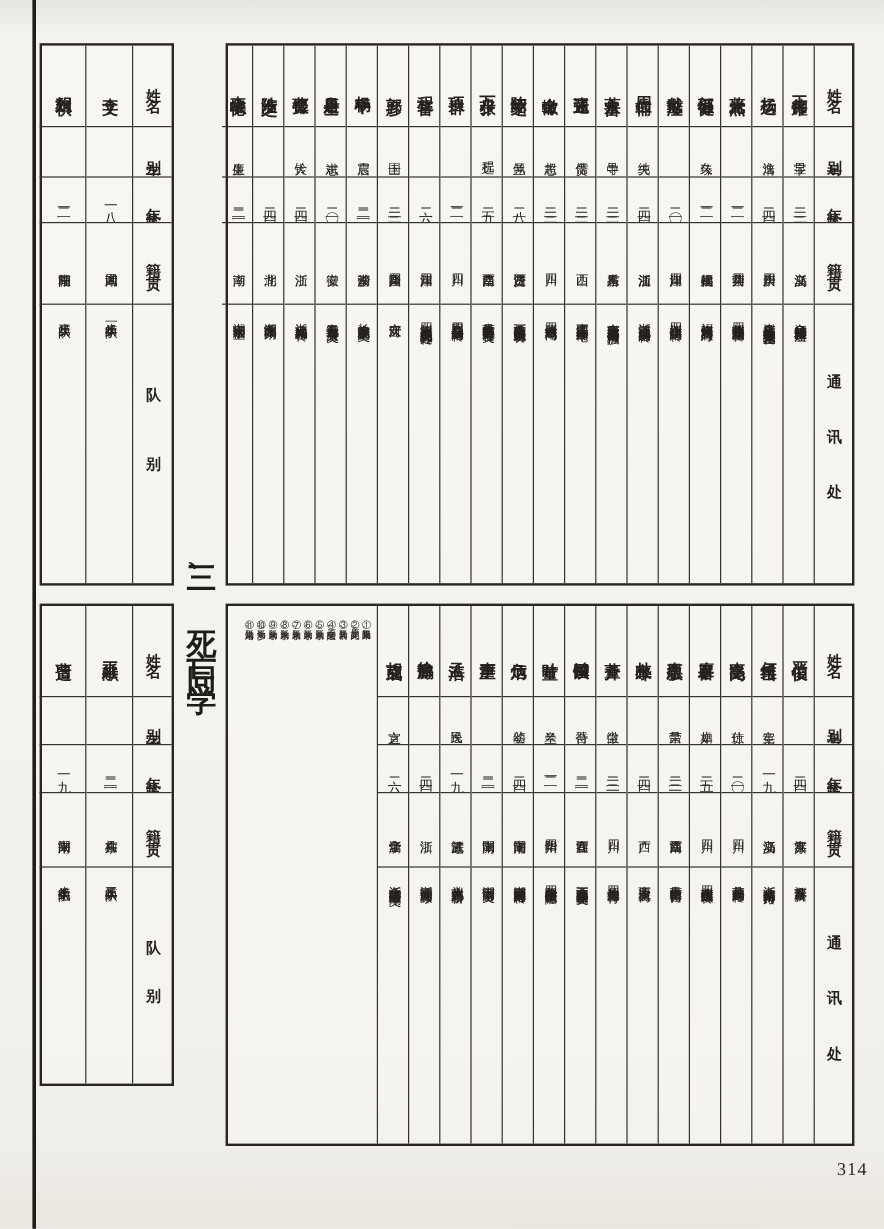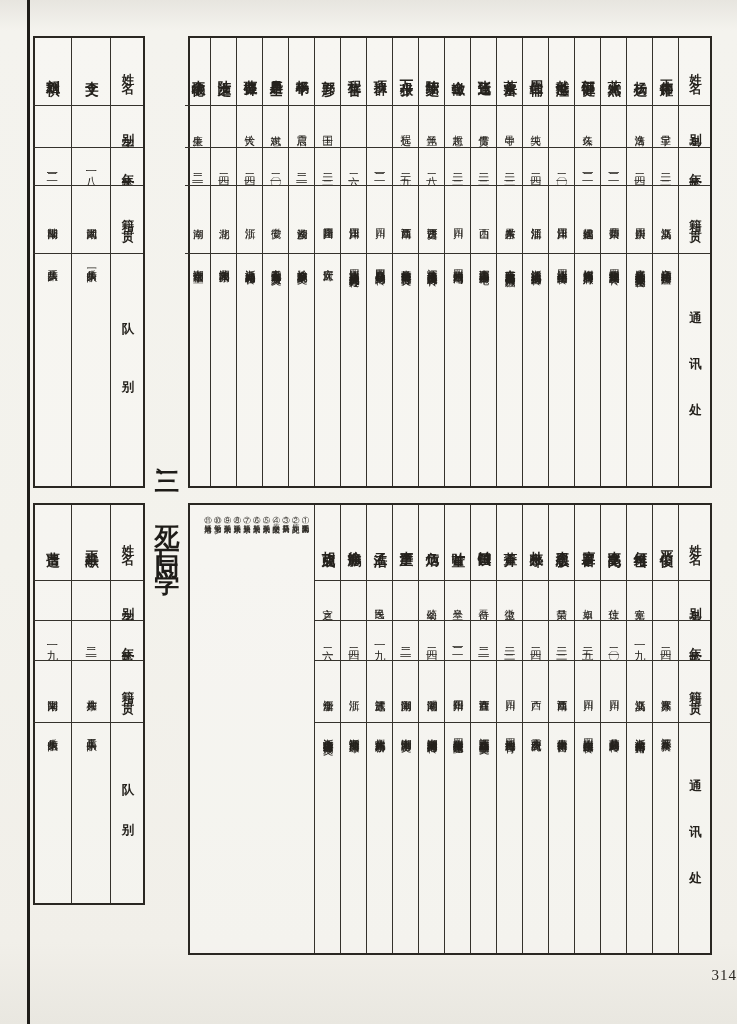--- a/index.html
+++ b/index.html
@@ -53,21 +53,21 @@
   #top-side .h-addr .vtext{letter-spacing:58px;}
   #bottom-side .h-addr .vtext{letter-spacing:40px;}
 
   .notes{writing-mode:vertical-rl;text-orientation:upright;white-space:pre-line;
          font-size:7.5px;line-height:1.3;letter-spacing:0.5px;padding:5px 4px 0 0;height:110px;color:#2a2722;}
 
   .section-title{position:absolute;left:146px;top:308px;width:42px;height:400px;
     display:flex;justify-content:center;align-items:center;
     writing-mode:vertical-rl;text-orientation:upright;
     font-size:25px;font-weight:bold;letter-spacing:15px;color:#1e1c18;}
-  .page-number{position:absolute;right:0;bottom:40px;font-size:15px;letter-spacing:1px;color:#2a2722;}
+  .page-number{position:absolute;right:14px;bottom:40px;font-size:15px;letter-spacing:1px;color:#2a2722;}
 </style>
 </head>
 <body>
 
 <div class="edge-line"></div>
 
 <div id="top-side" class="tbl">
     <div class="tcol header-col">
       <div class="cell r0 h-name">
         <span class="vtext htext">姓名</span>

